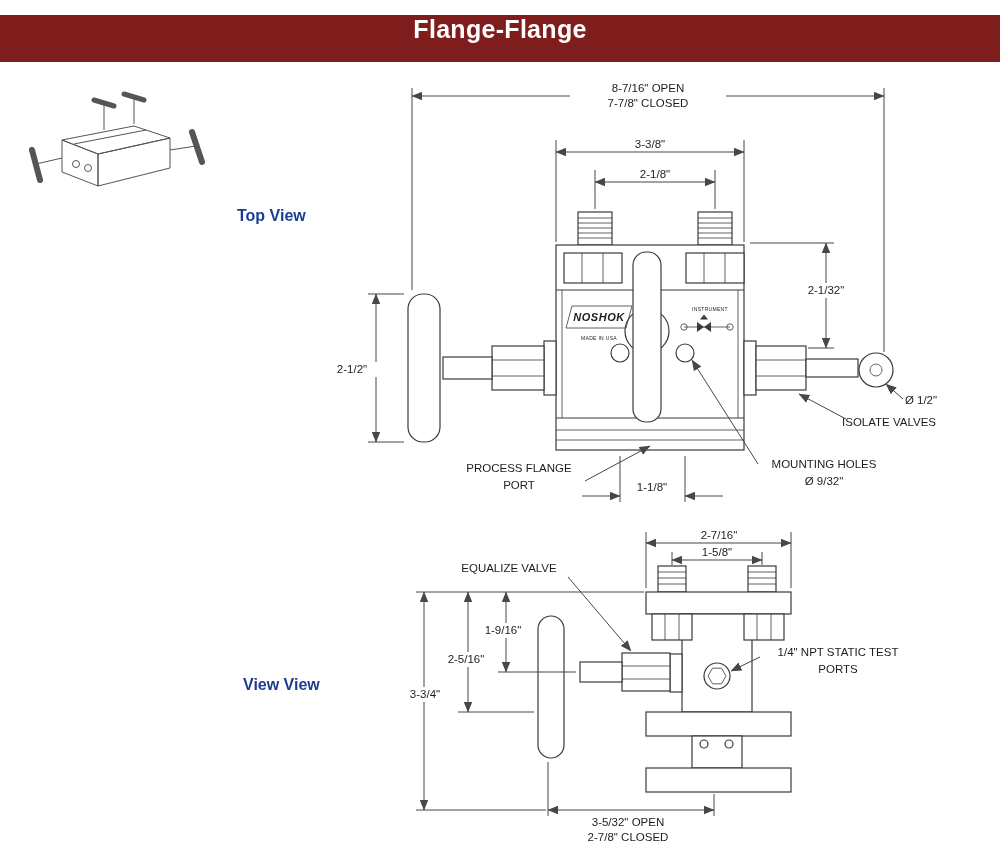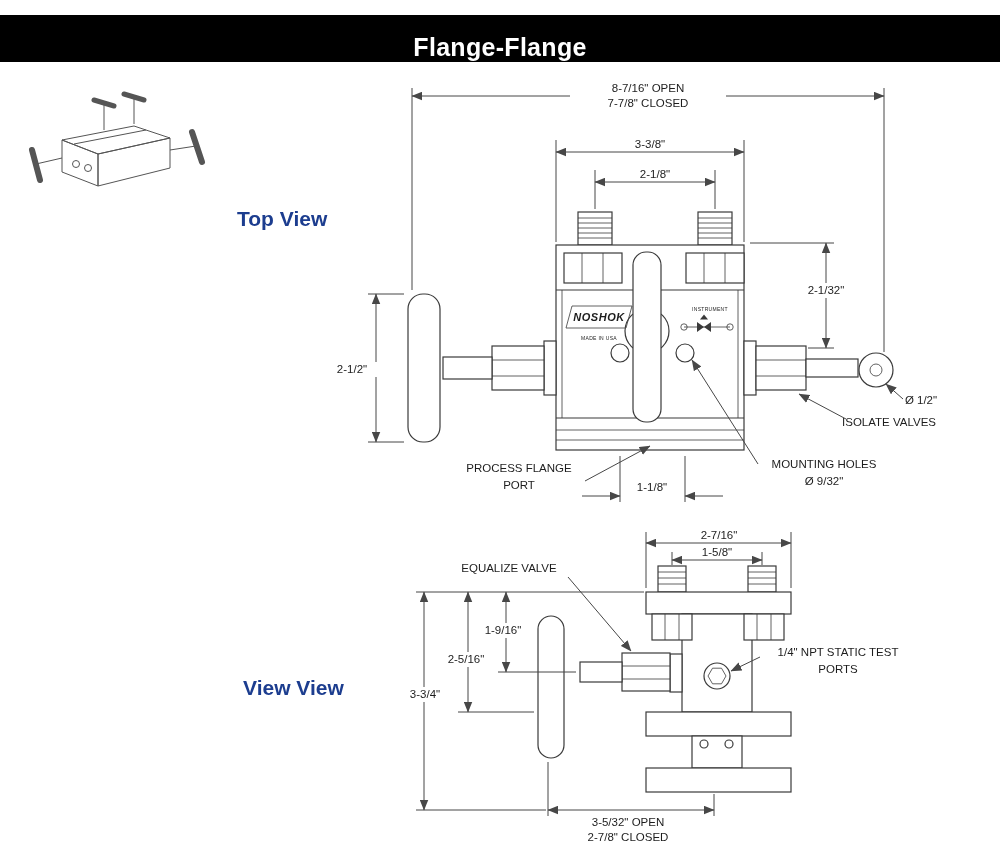--- a/index.html
+++ b/index.html
@@ -1,21 +1,21 @@
 <!DOCTYPE html>
 <html><head>
 <meta charset="utf-8">
 <style>
   html,body{margin:0;padding:0;background:#fff;}
   .page{position:relative;width:1000px;height:850px;background:#fff;overflow:hidden;
         font-family:"Liberation Sans",sans-serif;}
-  .banner{position:absolute;left:0;top:15px;width:1000px;height:47px;background:#000000;
-          display:flex;align-items:flex-end;justify-content:center;}
+  .banner{position:absolute;left:0;top:15px;width:1000px;height:47px;background:#7f1d1d;
+          display:flex;align-items:flex-start;justify-content:center;}
   .banner h1{margin:0;color:#ffffff;font-size:25px;font-weight:bold;letter-spacing:.3px;}
-  .view-label{position:absolute;color:#1c3d8f;font-size:21px;font-weight:bold;}
+  .view-label{position:absolute;color:#1c3d8f;font-size:16px;font-weight:bold;}
   .view-label.top{left:237px;top:207px;}
   .view-label.side{left:243px;top:676px;}
   svg{position:absolute;left:0;top:0;}
   .t{font-family:"Liberation Sans",sans-serif;fill:#1d1d1d;font-size:11.5px;}
   .mid{text-anchor:middle;}
   .brandtxt{font-size:11px;font-weight:bold;font-style:italic;letter-spacing:.5px;}
   .tinytxt{font-size:5px;letter-spacing:.3px;}
   .part{fill:#ffffff;stroke:#3a3a3a;stroke-width:1.2;}
   .ln{stroke:#3a3a3a;stroke-width:1.1;fill:none;}
   .thin{stroke:#3a3a3a;stroke-width:.8;fill:none;}

